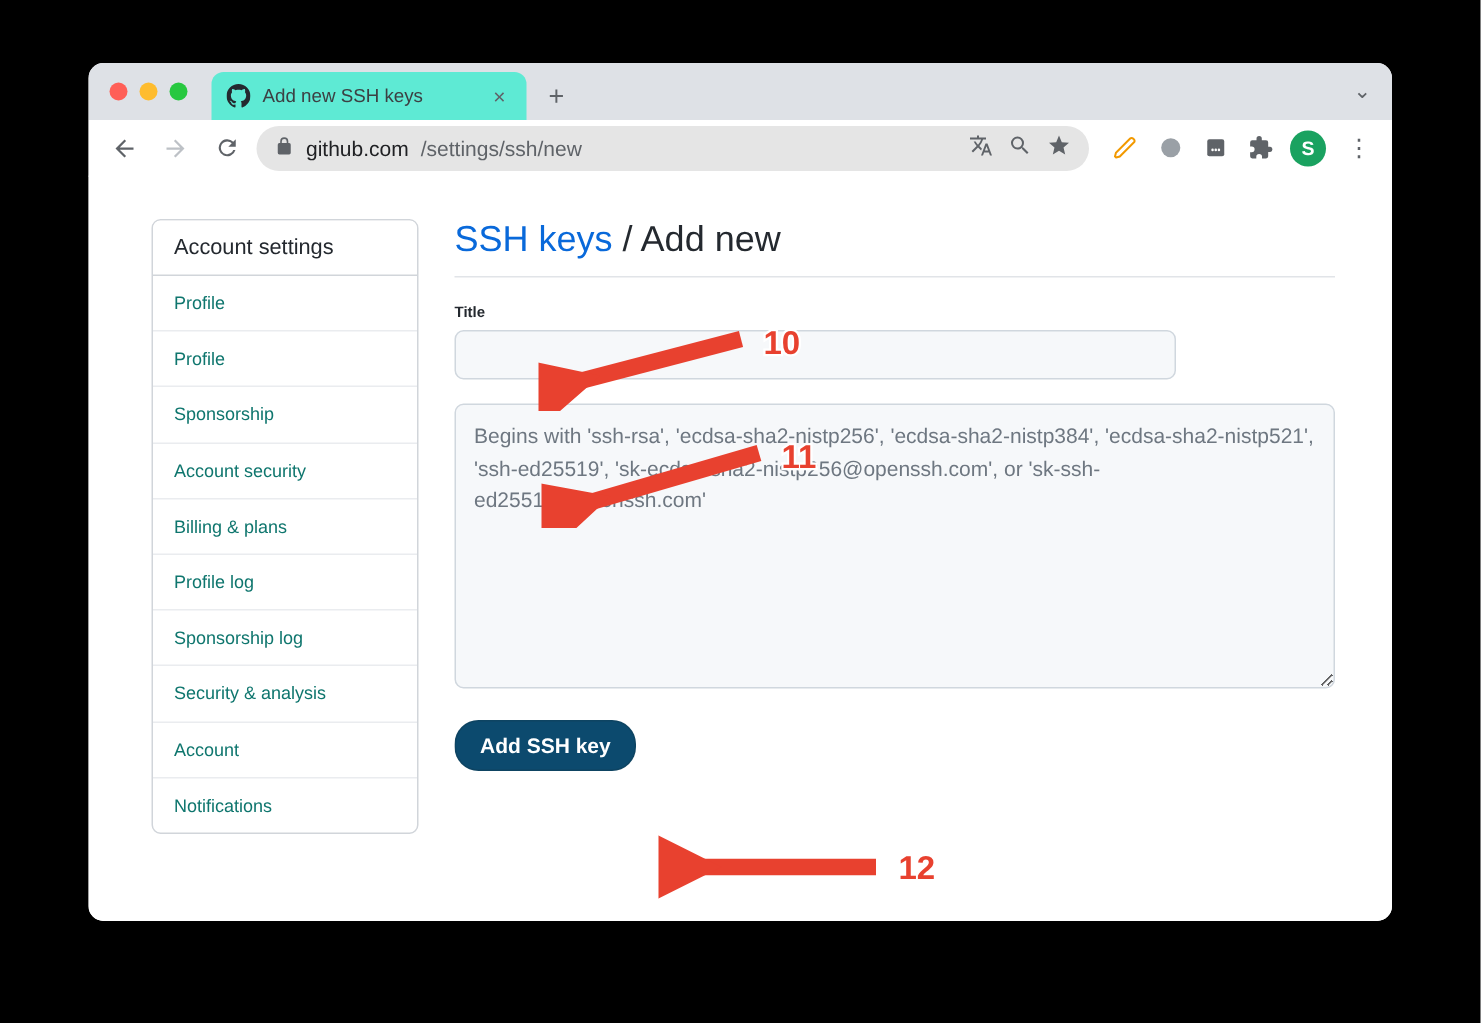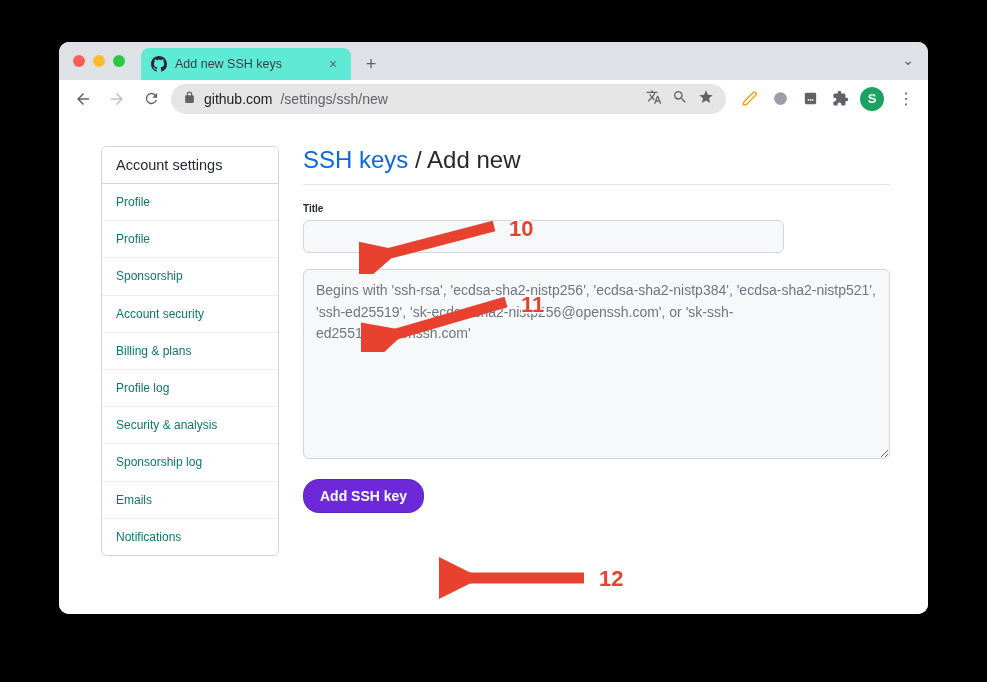--- a/index.html
+++ b/index.html
@@ -173,21 +173,21 @@
     padding:10px 12px;
     font-size:14px;
     font-family:inherit;
     color:#6e7781;
     resize:vertical;
     line-height:1.55;
     margin-bottom:16px;
   }
   .key-area::placeholder { color:#6e7781; }
   .btn-primary {
-    background:#6d28d9;
+    background:#0c4a6e;
     color:#fff;
     border:1px solid rgba(27,31,36,.15);
     border-radius:16px;
     font-weight:600;
     font-size:14px;
     padding:8px 16px;
     cursor:pointer;
   }
   
   .anno { position:absolute; pointer-events:none; z-index:50; }
@@ -290,23 +290,23 @@
   <div class="content">
     <div class="layout">
       <div class="side">
         <div class="side-h">Account settings</div>
         <div class="side-item">Profile</div>
         <div class="side-item">Profile</div>
         <div class="side-item">Sponsorship</div>
         <div class="side-item">Account security</div>
         <div class="side-item">Billing &amp; plans</div>
         <div class="side-item">Profile log</div>
+        <div class="side-item">Sponsorship log</div>
         <div class="side-item">Security &amp; analysis</div>
-        <div class="side-item">Sponsorship log</div>
-        <div class="side-item">Emails</div>
+        <div class="side-item">Account</div>
         <div class="side-item">Notifications</div>
       </div>
 
       <div class="main">
         <div class="crumb">
           <a href="#">SSH keys</a><span> / </span><span>Add new</span>
         </div>
 
         <label class="fld-lbl">Title</label>
         <input class="title-input" type="text" value="" style="">

